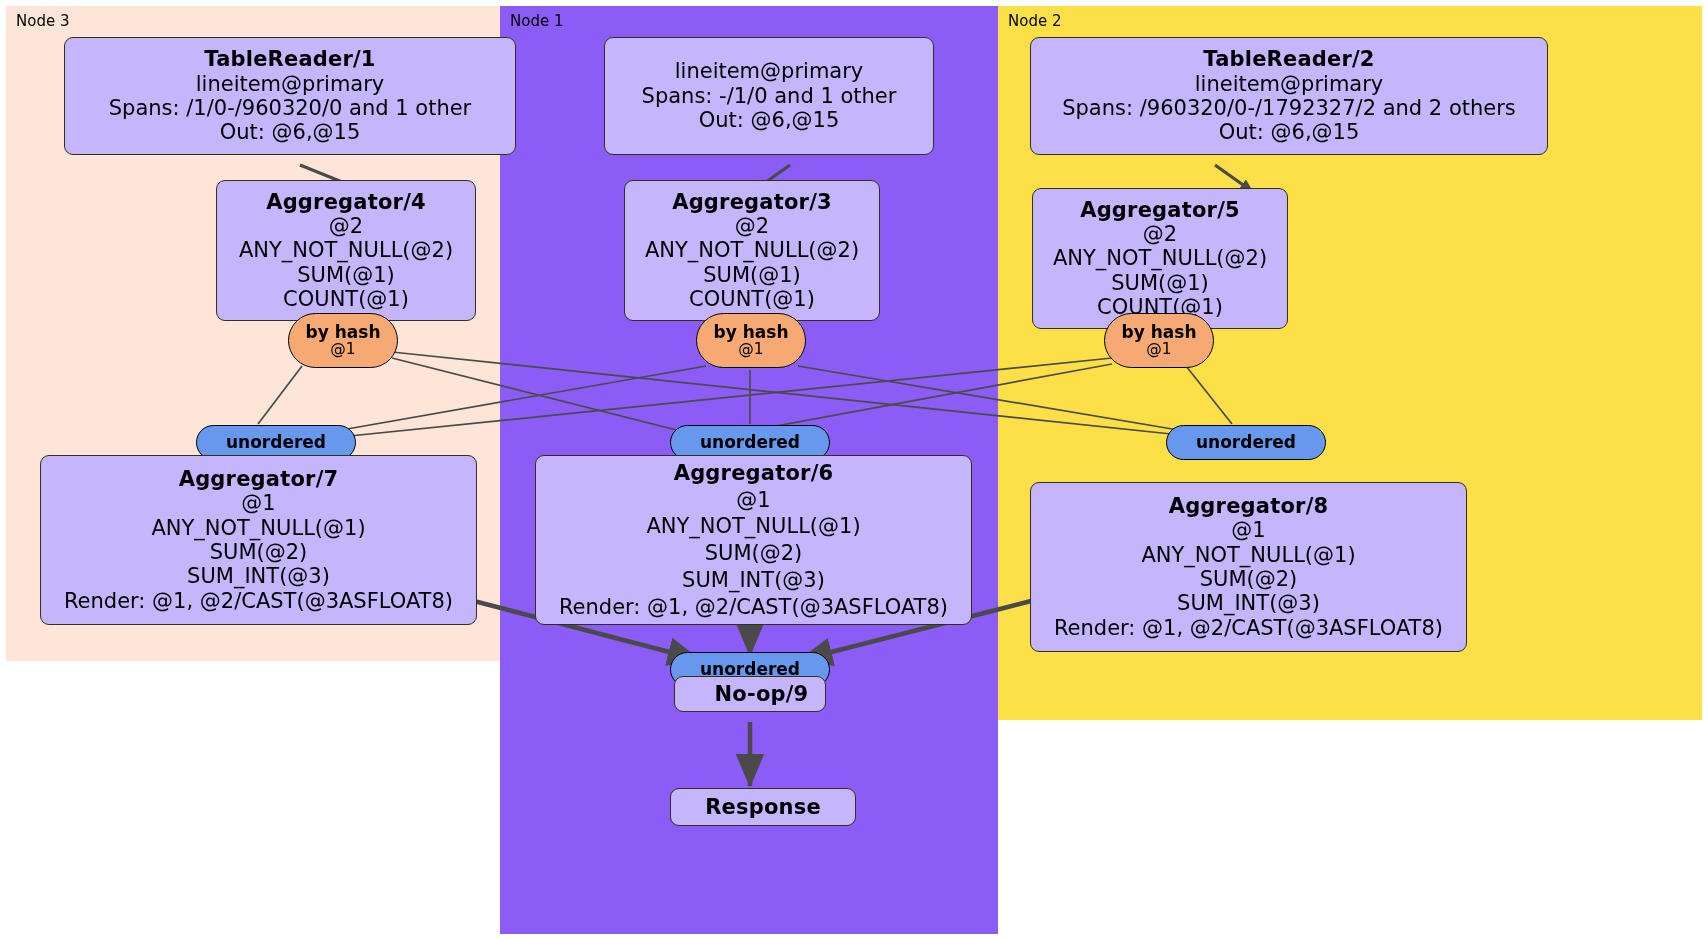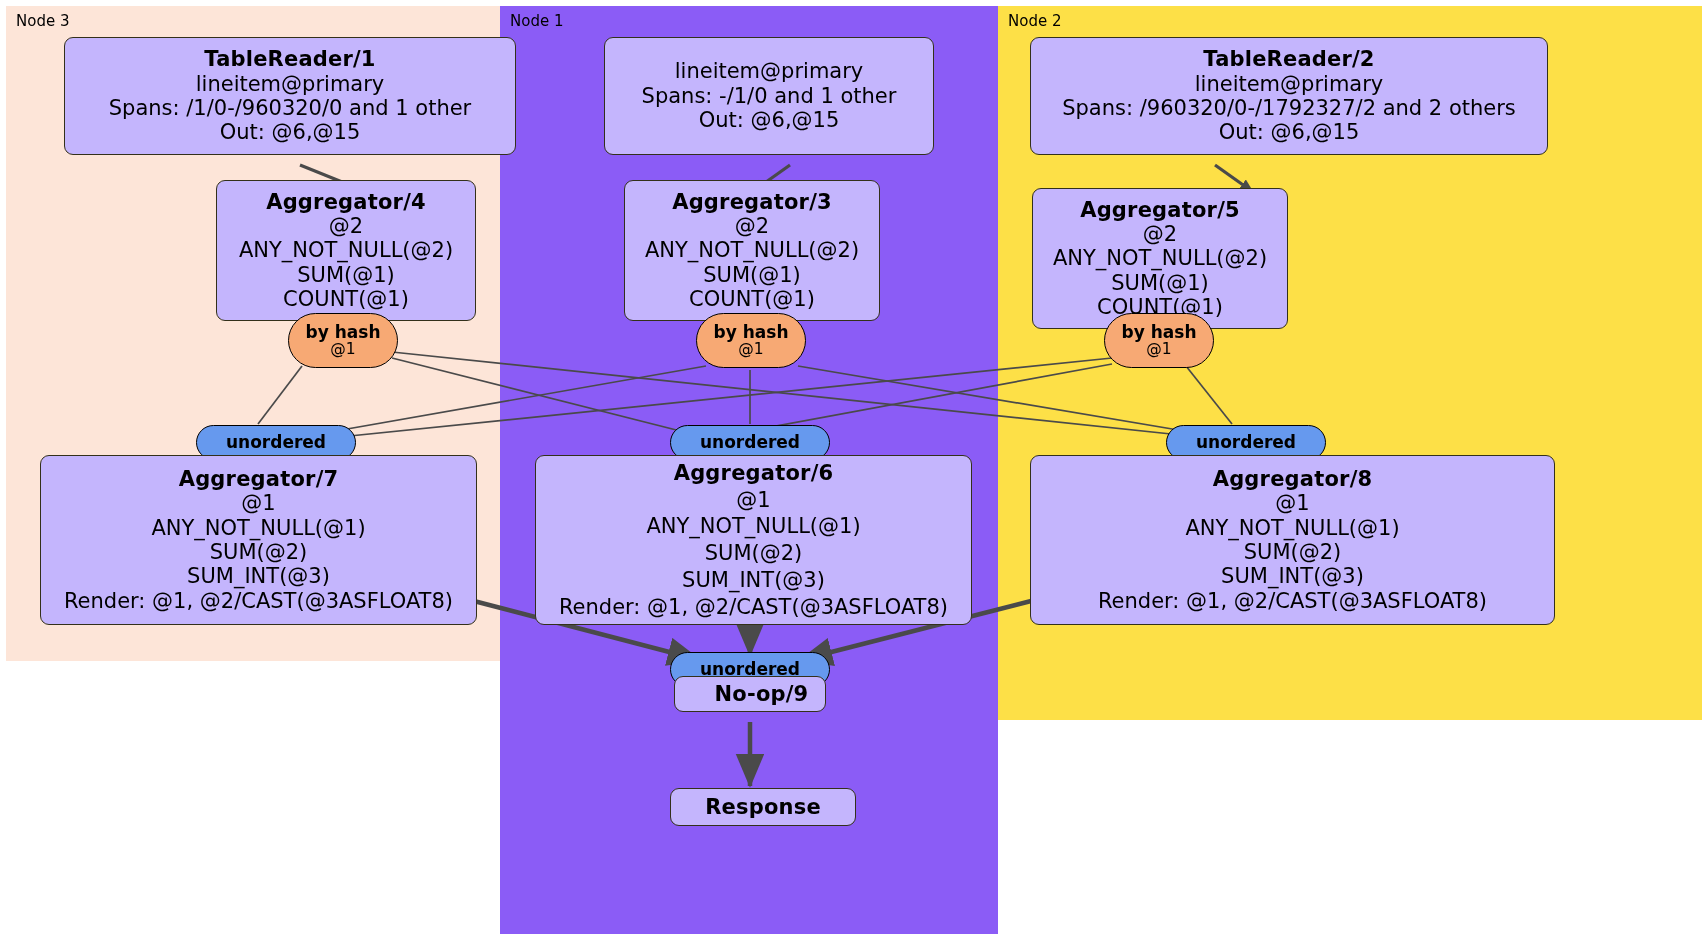--- a/index.html
+++ b/index.html
@@ -181,21 +181,21 @@
 
   <div class="proc" style="left:535px;top:455px;width:437px;height:170px;justify-content:space-between;">
     <div class="title">Aggregator/6</div>
     <div class="ln">@1</div>
     <div class="ln">ANY_NOT_NULL(@1)</div>
     <div class="ln">SUM(@2)</div>
     <div class="ln">SUM_INT(@3)</div>
     <div class="ln">Render: @1, @2/CAST(@3ASFLOAT8)</div>
   </div>
 
-  <div class="proc" style="left:1030px;top:455px;width:525px;height:170px;">
+  <div class="proc" style="left:1030px;top:482px;width:437px;height:170px;">
     <div class="title">Aggregator/8</div>
     <div class="ln">@1</div>
     <div class="ln">ANY_NOT_NULL(@1)</div>
     <div class="ln">SUM(@2)</div>
     <div class="ln">SUM_INT(@3)</div>
     <div class="ln">Render: @1, @2/CAST(@3ASFLOAT8)</div>
   </div>
 
   <div class="ell sync" style="left:670px;top:652px;width:160px;height:35px;">
     <span class="t1">unordered</span>

